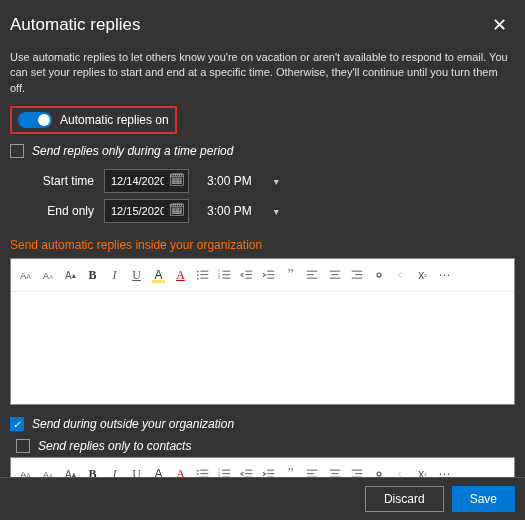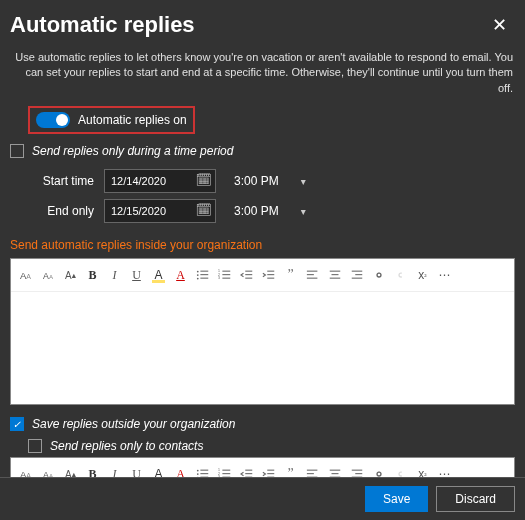--- a/index.html
+++ b/index.html
@@ -1,37 +1,37 @@
 <!DOCTYPE html>
 <html><head>
 <meta charset="utf-8">
 <style>
   * { box-sizing: border-box; margin: 0; padding: 0; font-family: "Segoe UI", Arial, sans-serif; }
   body { background: #333333; color: #e5e5e5; width: 525px; height: 520px; overflow: hidden; position: relative; }
 
   .header { display: flex; justify-content: space-between; align-items: center; padding: 10px 12px 6px 10px; }
-  .header h1 { font-size: 22px; font-weight: 700; color: #fff; }
+  .header h1 { font-size: 17px; font-weight: 400; color: #fff; }
   .close-x { color: #fff; font-size: 18px; cursor: pointer; padding: 4px 6px; }
 
-  .desc { font-size: 11px; color: #e0e0e0; padding: 4px 12px 8px 10px; line-height: 1.4; text-align: right; }
-
-  .highlight-box { display: inline-flex; align-items: center; margin: 2px 0 6px 28px; padding: 4px 6px; border: 2px solid #cc3333; gap: 8px; }
+  .desc { font-size: 11px; color: #e0e0e0; padding: 4px 12px 8px 10px; line-height: 1.4; }
+
+  .highlight-box { display: inline-flex; align-items: center; margin: 2px 0 6px 10px; padding: 4px 6px; border: 2px solid #cc3333; gap: 8px; }
   .toggle { width: 34px; height: 16px; background: #0078d4; border-radius: 10px; position: relative; cursor: pointer; }
   .toggle .knob { position: absolute; right: 2px; top: 2px; width: 12px; height: 12px; background: #fff; border-radius: 50%; }
   .toggle-label { font-size: 12px; color: #fff; }
 
   .checkbox-row { display: flex; align-items: center; gap: 8px; padding: 4px 10px; font-style: italic; }
   .checkbox-box { width: 14px; height: 14px; border: 1px solid #999; background: #333; display: inline-flex; align-items: center; justify-content: center; font-size: 10px; color: #fff; cursor: pointer; }
   .checkbox-box.checked { background: #0078d4; border-color: #0078d4; }
   .checkbox-label { font-size: 12px; color: #fff; }
 
   .time-rows { padding: 4px 10px 4px 24px; }
   .time-row { display: flex; align-items: center; gap: 10px; padding: 3px 0; }
   .time-label { width: 70px; text-align: right; font-size: 12px; color: #fff; }
-  .date-field { position: relative; width: 112px; }
+  .date-field { position: relative; width: 85px; }
   .date-input { width: 100%; height: 24px; background: #222; border: 1px solid #666; color: #fff; font-size: 11px; padding: 0 24px 0 6px; }
   .cal-icon { position: absolute; right: 4px; top: 3px; font-size: 13px; color: #ccc; pointer-events: none; }
   .time-pick { display: flex; align-items: center; gap: 22px; padding-left: 8px; cursor: pointer; }
   .time-text { font-size: 12px; color: #fff; }
   .chev { font-size: 10px; color: #ccc; }
 
   .section-label { font-size: 12px; color: #f97316; padding: 8px 10px 6px 10px; }
 
   .editor { background: #fff; margin: 0 10px; border: 1px solid #888; display: flex; flex-direction: column; }
   .editor.small .canvas { height: 100px; }
@@ -44,21 +44,21 @@
   .tbtn.italic { font-style: italic; font-family: Georgia, serif; }
   .tbtn.under { text-decoration: underline; font-family: Georgia, serif; }
   .tbtn.redA { color: #c00; font-family: Georgia, serif; text-decoration: underline; text-decoration-color: #c00; }
   .tbtn.hiA { color: #333; position: relative; }
   .tbtn.hiA::after { content:""; position:absolute; bottom:2px; left:3px; right:3px; height:3px; background:#ffe066; }
   .tbtn.aa { font-family: Georgia, serif; }
   .tbtn.ap { font-size: 10px; }
   .tbtn.faded { opacity: 0.4; }
   .quote { font-family: Georgia, serif; font-size: 14px; color: #777; }
 
-  .sub-indent { padding-left: 28px; }
+  .sub-indent { padding-left: 16px; }
 
   .footer { position: absolute; bottom: 0; left: 0; right: 0; display: flex; justify-content: flex-end; gap: 8px; padding: 8px 10px; border-top: 1px solid #555; background: #333; }
   .btn { height: 26px; padding: 0 18px; font-size: 12px; cursor: pointer; border: none; }
   .btn.primary { background: #0078d4; color: #fff; }
   .btn.secondary { background: #333; color: #fff; border: 1px solid #888; }
 </style>
 </head>
 <body>
 
 
@@ -198,21 +198,21 @@
         </svg>
       </span>
     <span class="tbtn">x<sup style="font-size:7px">²</sup></span>
     <span class="tbtn">⋯</span>
   </div>
   <div class="canvas"></div>
 </div>
 
 <div class="checkbox-row" style="margin-top:8px;">
   <span class="checkbox-box checked">✓</span>
-  <span class="checkbox-label">Save replies outside your organization</span>
+  <span class="checkbox-label">Send during outside your organization</span>
 </div>
 <div class="checkbox-row sub-indent">
   <span class="checkbox-box"></span>
   <span class="checkbox-label">Send replies only to contacts</span>
 </div>
 
 <div class="editor small">
   <div class="toolbar">
     <span class="tbtn aa">
         <svg viewBox="0 0 16 16">
@@ -300,18 +300,18 @@
           <path d="M5 8a3 3 0 0 1 3-3h1v1.5H8A1.5 1.5 0 0 0 6.5 8 1.5 1.5 0 0 0 8 9.5h1V11H8a3 3 0 0 1-3-3z" fill="#aaa"></path>
         </svg>
       </span>
     <span class="tbtn">x<sup style="font-size:7px">²</sup></span>
     <span class="tbtn">⋯</span>
   </div>
   <div class="canvas"></div>
 </div>
 
 <div class="footer">
+  <button class="btn secondary">Discard</button>
   <button class="btn primary">Save</button>
-  <button class="btn secondary">Discard</button>
 </div>
 
 
 
 
 </body></html>

